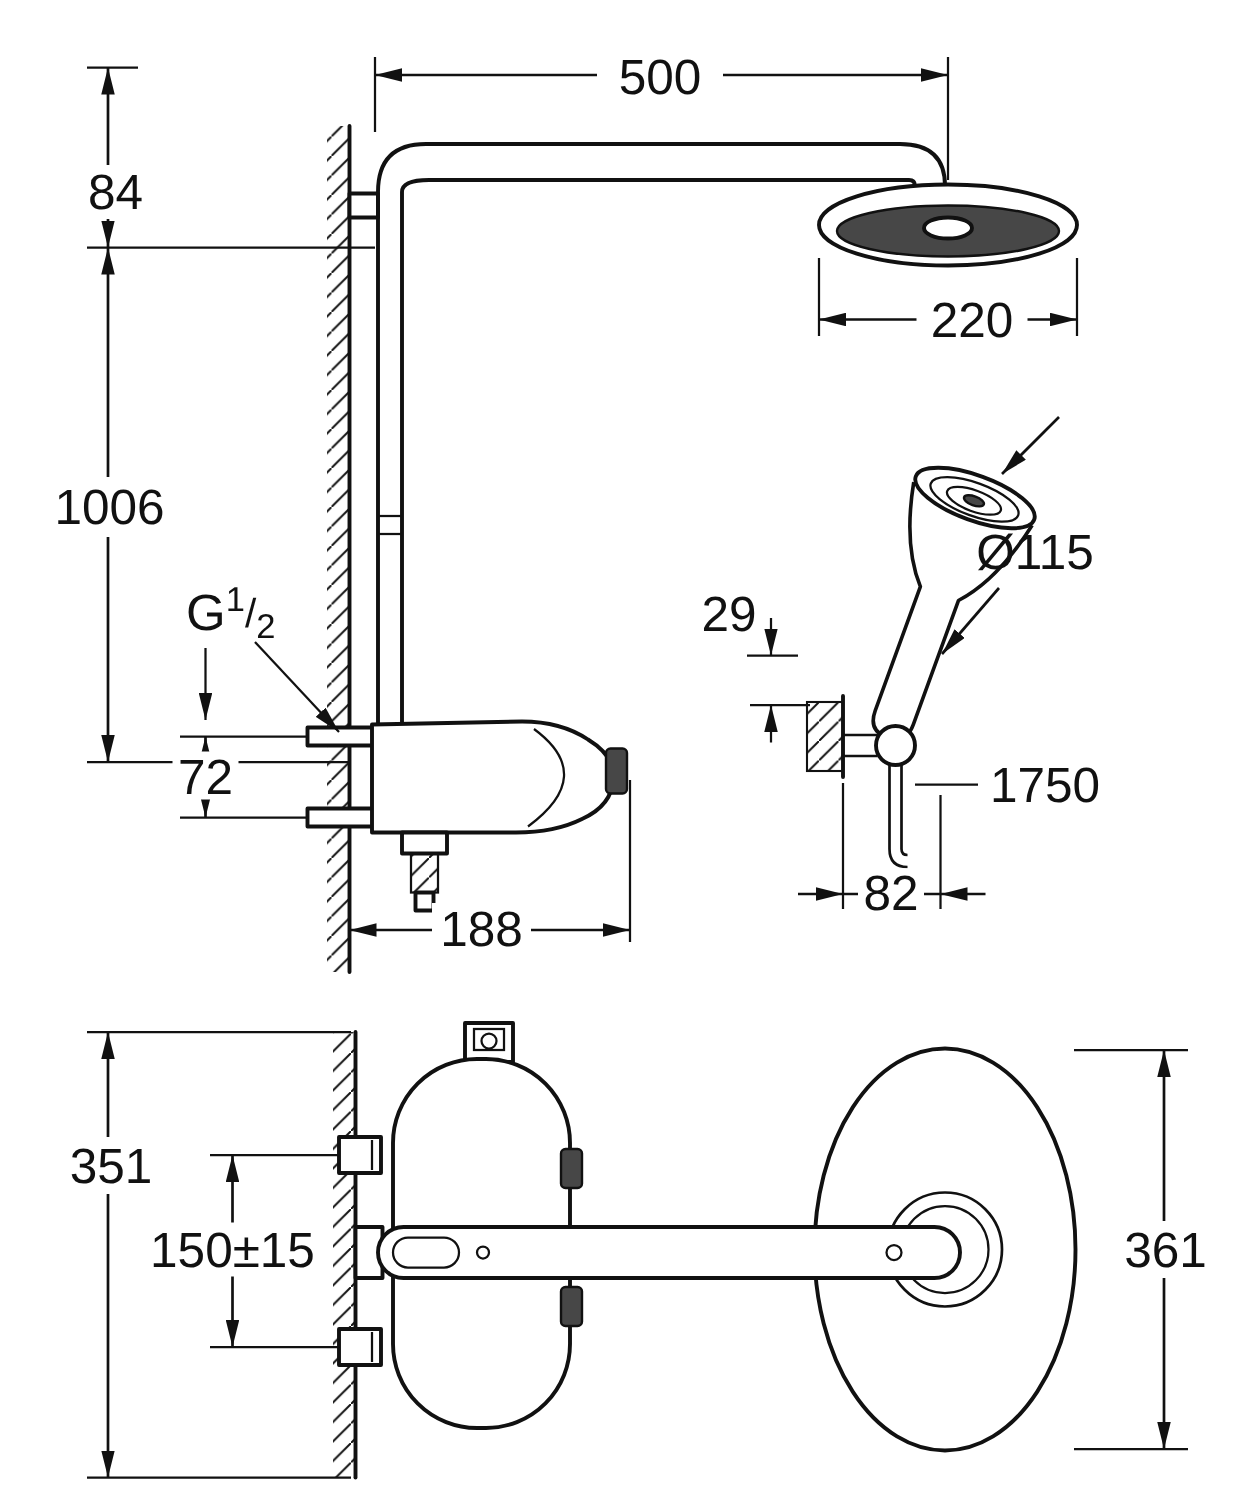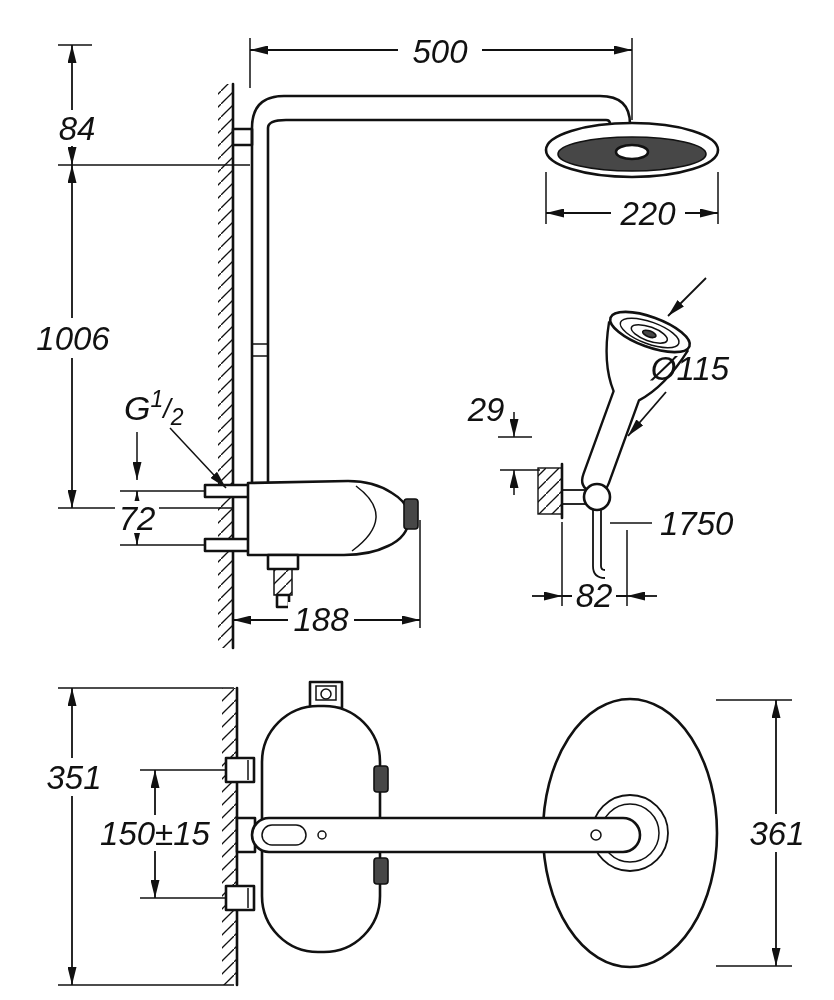--- a/index.html
+++ b/index.html
@@ -1,16 +1,16 @@
 <!DOCTYPE html>
 <html><head>
 <meta charset="utf-8">
 <style>
   html,body { margin:0; padding:0; background:#ffffff; }
-  #canvas { width:834px; height:1000px; background:#ffffff; position:relative;font-style:italic; }
+  #canvas { width:834px; height:1000px; background:#ffffff; position:relative; }
   svg { display:block; }
   .ln { stroke:#111111; fill:none; stroke-width:2.6; stroke-linejoin:round; stroke-linecap:round; }
   .fl { fill:#ffffff; stroke:#111111; stroke-width:2.6; stroke-linejoin:round; }
   .tn { stroke:#111111; fill:none; stroke-width:1.5; }
   .dm { stroke:#111111; fill:none; stroke-width:1.8; }
   .dk { fill:#474747; stroke:#111111; stroke-width:1.6; }
   .bg { fill:#ffffff; stroke:none; }
   .t  { font-family:"Liberation Sans", sans-serif; font-size:33px; fill:#111111;
         text-anchor:middle; dominant-baseline:central; }
 </style>

